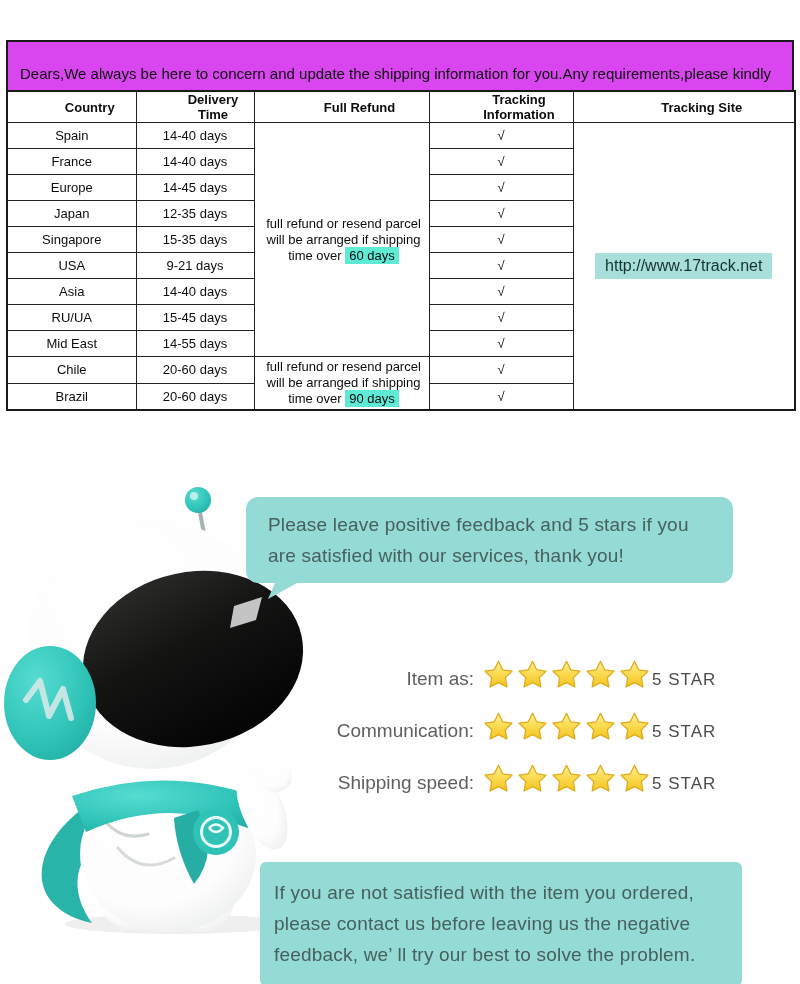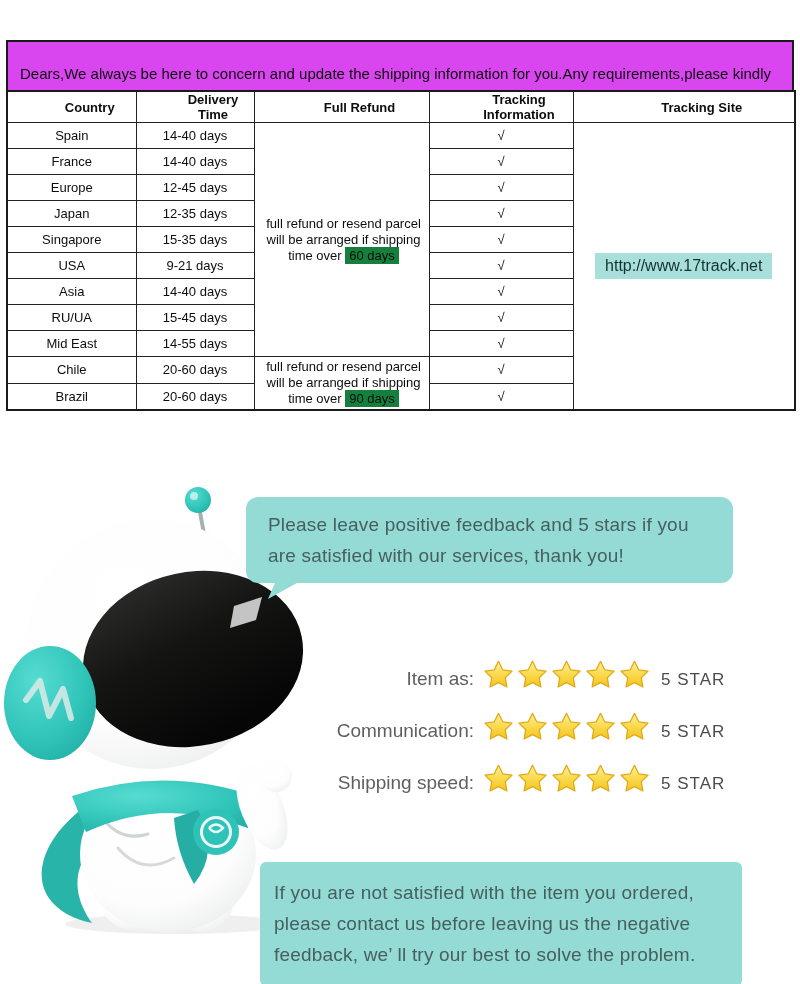--- a/index.html
+++ b/index.html
@@ -23,21 +23,21 @@
     border:2px solid #1a1a1a; background:#fff;
   }
   table.ship th, table.ship td {
     border:1px solid #222; text-align:center; vertical-align:middle;
     font-size:13px; color:#0d0d0d; overflow:hidden;
   }
   table.ship th { height:28px; font-weight:bold;padding-left:36px; }
   table.ship td { height:26px; }
   td.refund { text-align:left; padding:2px 4px 2px 8px; }
   .refund-inner { font-size:13px; line-height:16px; color:#0d0d0d; }
-  .hl-yellow { background:#15803d; padding:1px 4px; }
+  .hl-yellow { background:#5eead4; padding:1px 4px; }
   td.site-cell { border-left:1px solid #222; }
   .hl-teal {
     display:inline-block; background:#a8dfda; color:#15322f;
     font-size:16px; padding:4px 10px;
   }
   .check { font-size:13px; }
 
   
   .bubble {
     position:absolute; background:#94dad5; color:#47605e;
@@ -56,21 +56,21 @@
 
   
   .ratings { position:absolute; left:330px; top:638px; width:430px; }
   .rating-row { display:flex; align-items:flex-end; height:52px; }
   .rating-label {
     width:152px; text-align:right; font-size:19px; color:#5f5f5f;
     padding-right:8px; white-space:nowrap;
   }
   .stars { display:flex; align-items:center; }
   .stars svg { display:block; margin-right:1px; }
-  .rating-suffix { font-size:17px; color:#4c4c4c; margin-left:9px; letter-spacing:1px; white-space:nowrap; }
+  .rating-suffix { font-size:17px; color:#4c4c4c; letter-spacing:1px; white-space:nowrap; }
 
   
   .robot { position:absolute; left:0; top:476px; }
 </style>
 </head>
 <body>
 
 <svg width="0" height="0" style="position:absolute" aria-hidden="true">
   <defs>
     <linearGradient id="starGrad" x1="0" y1="0" x2="0" y2="1">
@@ -112,21 +112,21 @@
         <span class="hl-teal">http://www.17track.net</span>
       </td>
     </tr>
     <tr>
       <td>France</td>
       <td>14-40 days</td>
       <td class="check">√</td>
     </tr>
     <tr>
       <td>Europe</td>
-      <td>12-45 days</td>
+      <td>14-45 days</td>
       <td class="check">√</td>
     </tr>
     <tr>
       <td>Japan</td>
       <td>12-35 days</td>
       <td class="check">√</td>
     </tr>
     <tr>
       <td>Singapore</td>
       <td>15-35 days</td>

